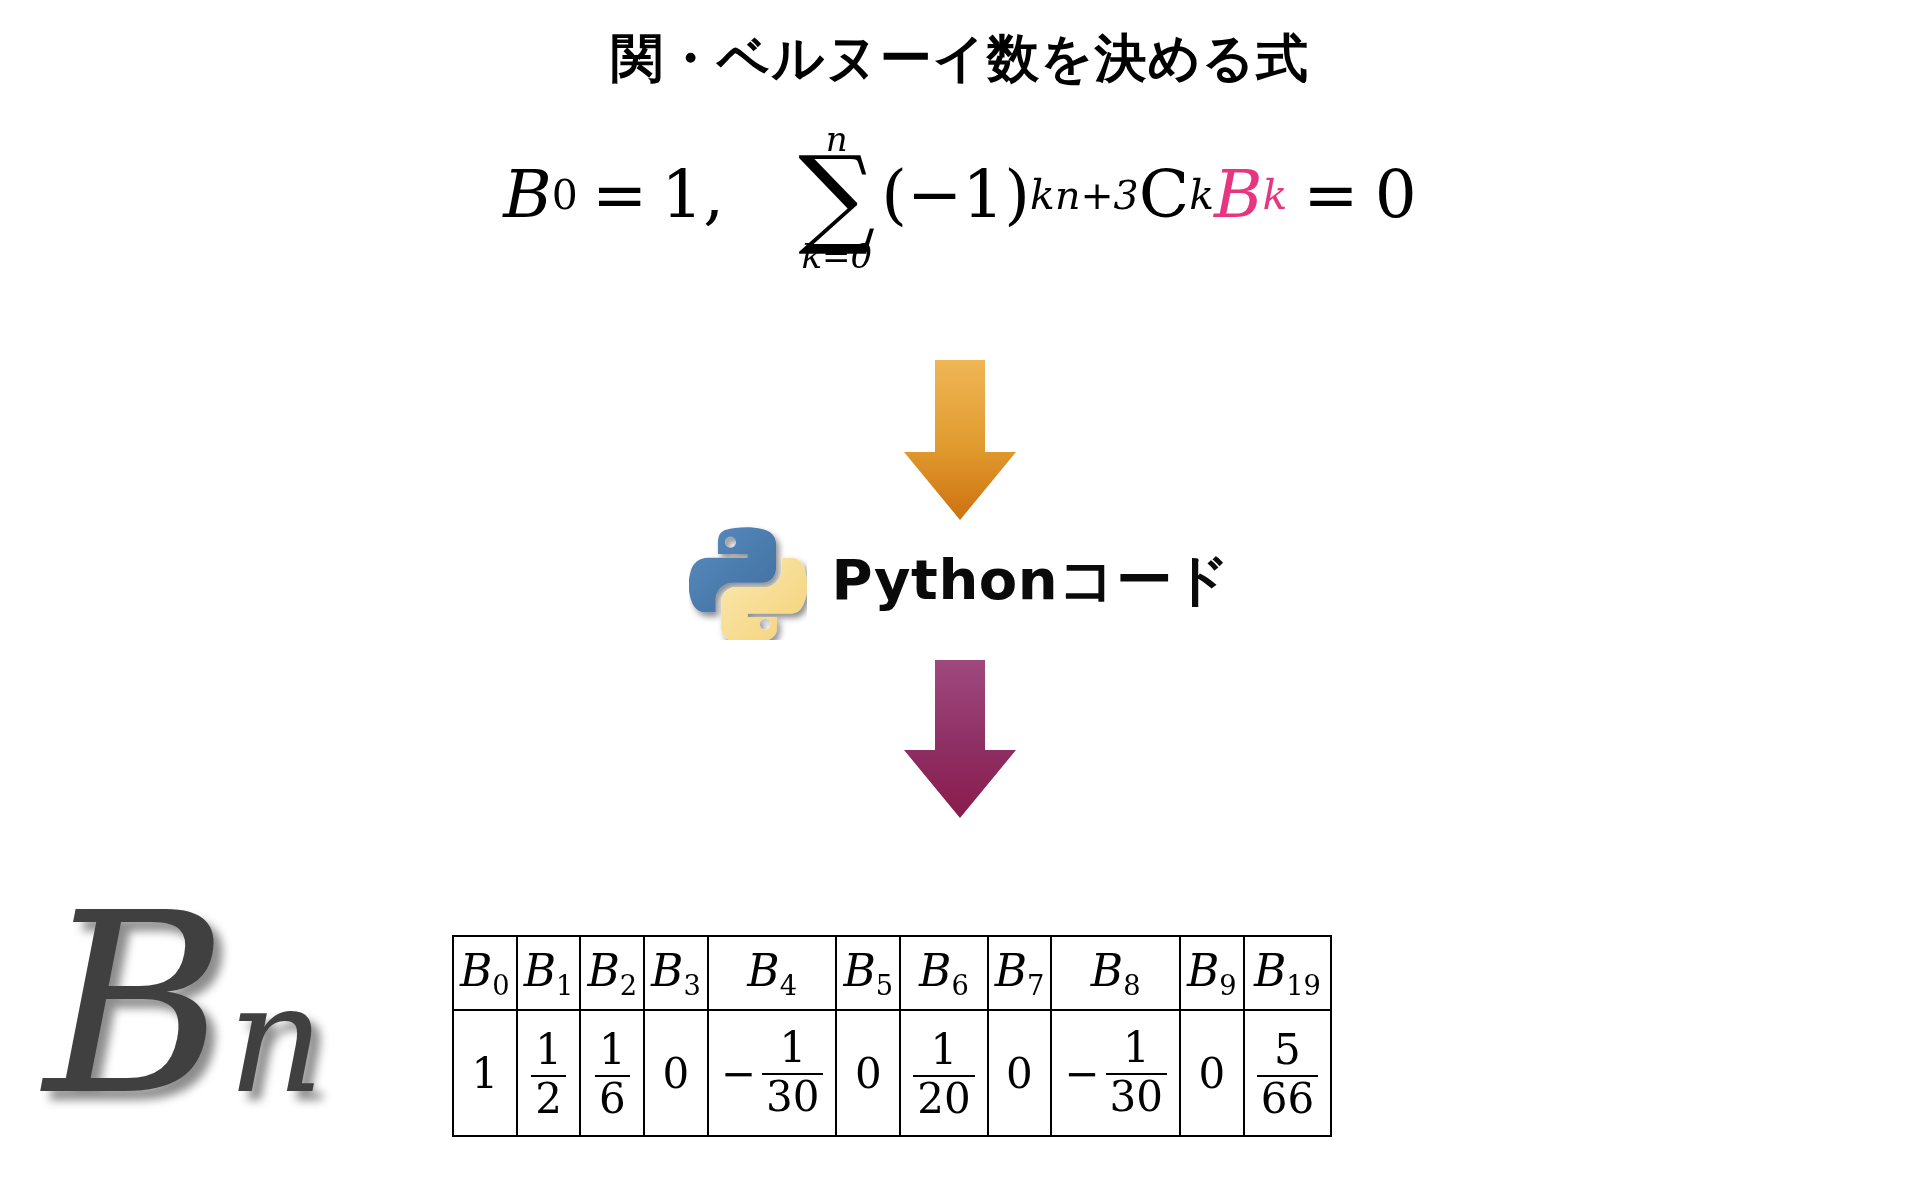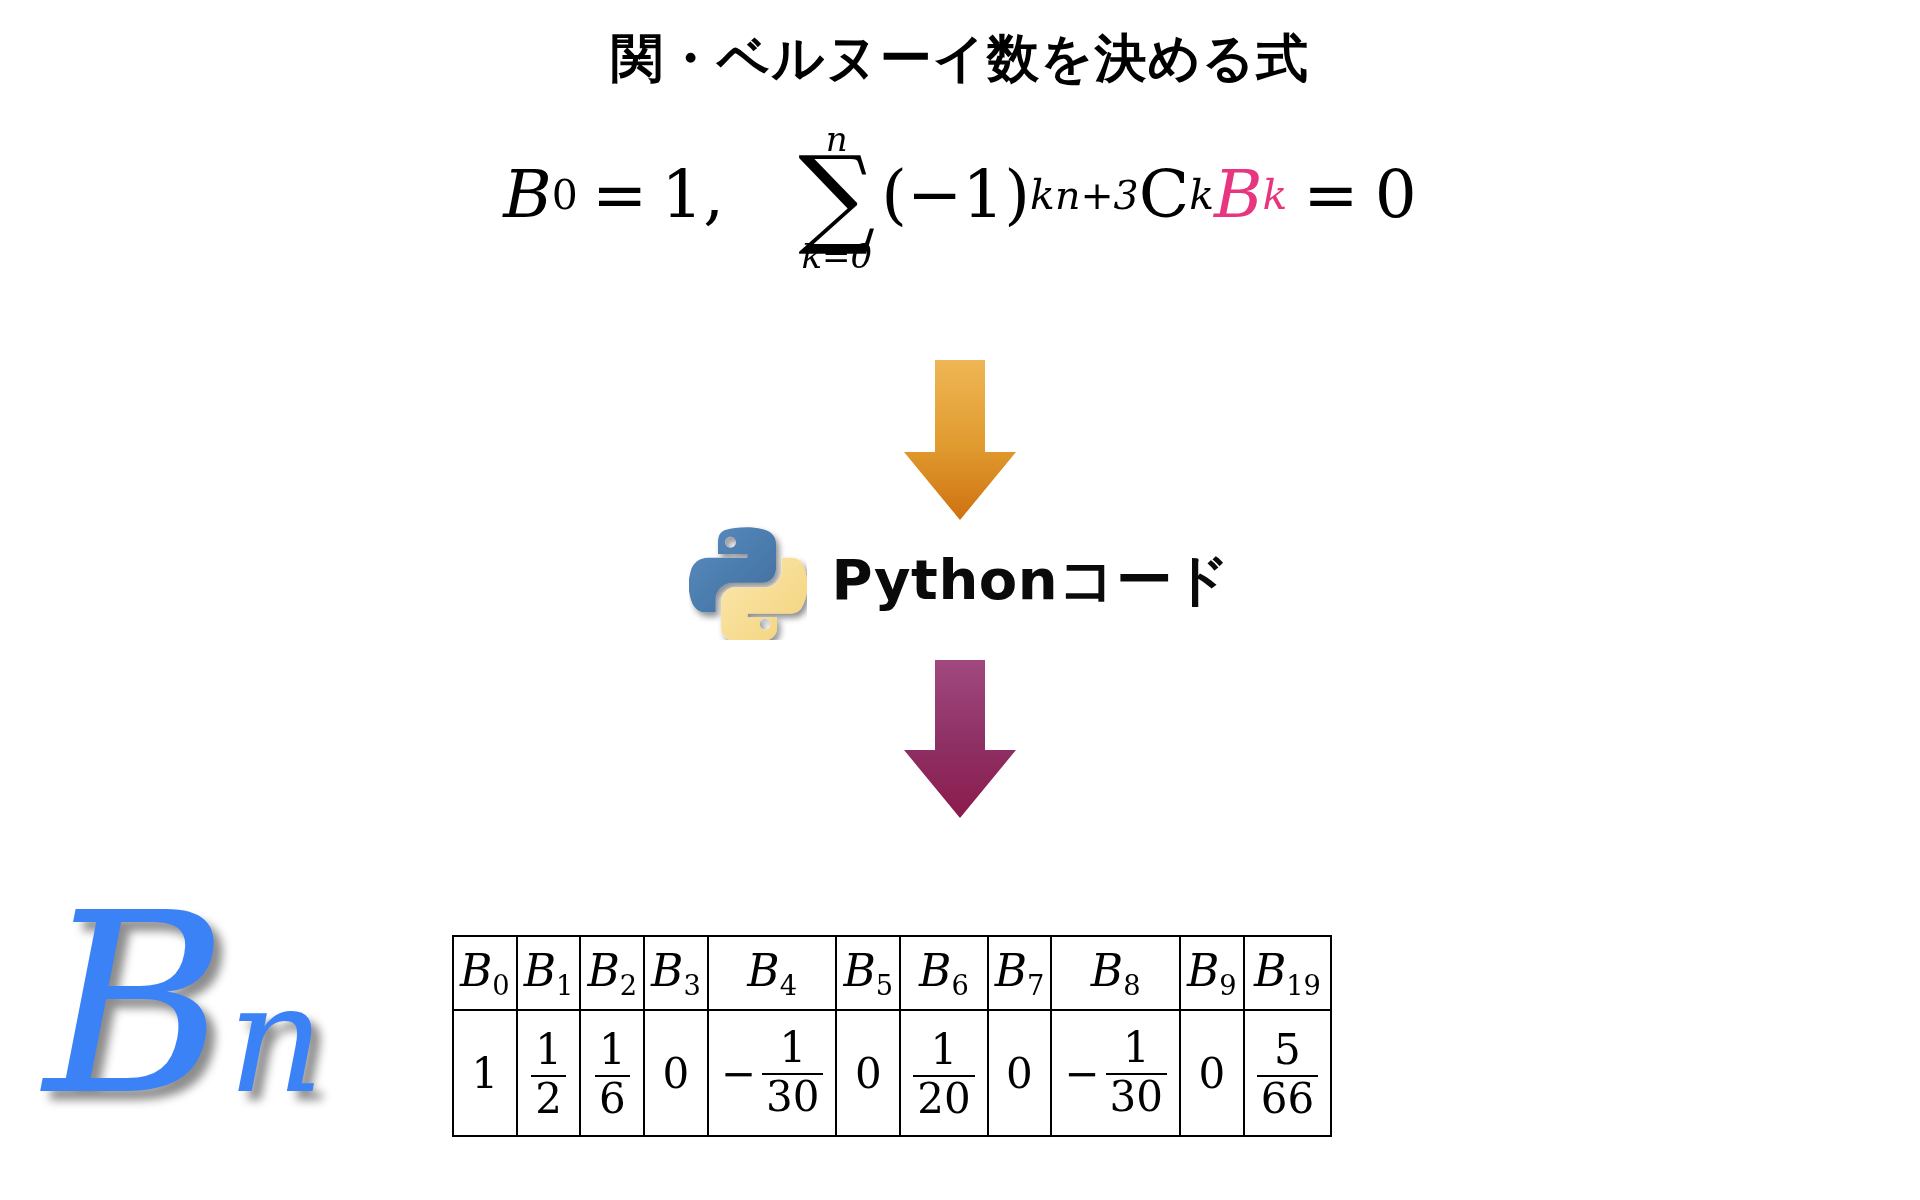--- a/index.html
+++ b/index.html
@@ -138,21 +138,21 @@
     text-align: center;
   }
 
   
   #big-bn {
     position: absolute;
     left: 44px;
     top: 880px;
     font-family: "DejaVu Serif", "Liberation Serif", serif;
     font-style: italic;
-    color: #3b82f6;
+    color: #404040;
     text-shadow: 9px 9px 10px rgba(0,0,0,0.45);
     line-height: 1;
     white-space: nowrap;
   }
   #big-bn .bn-b { font-size: 250px; }
   #big-bn .bn-n { font-size: 150px; }
 
   
   #bn-table {
     position: absolute;

